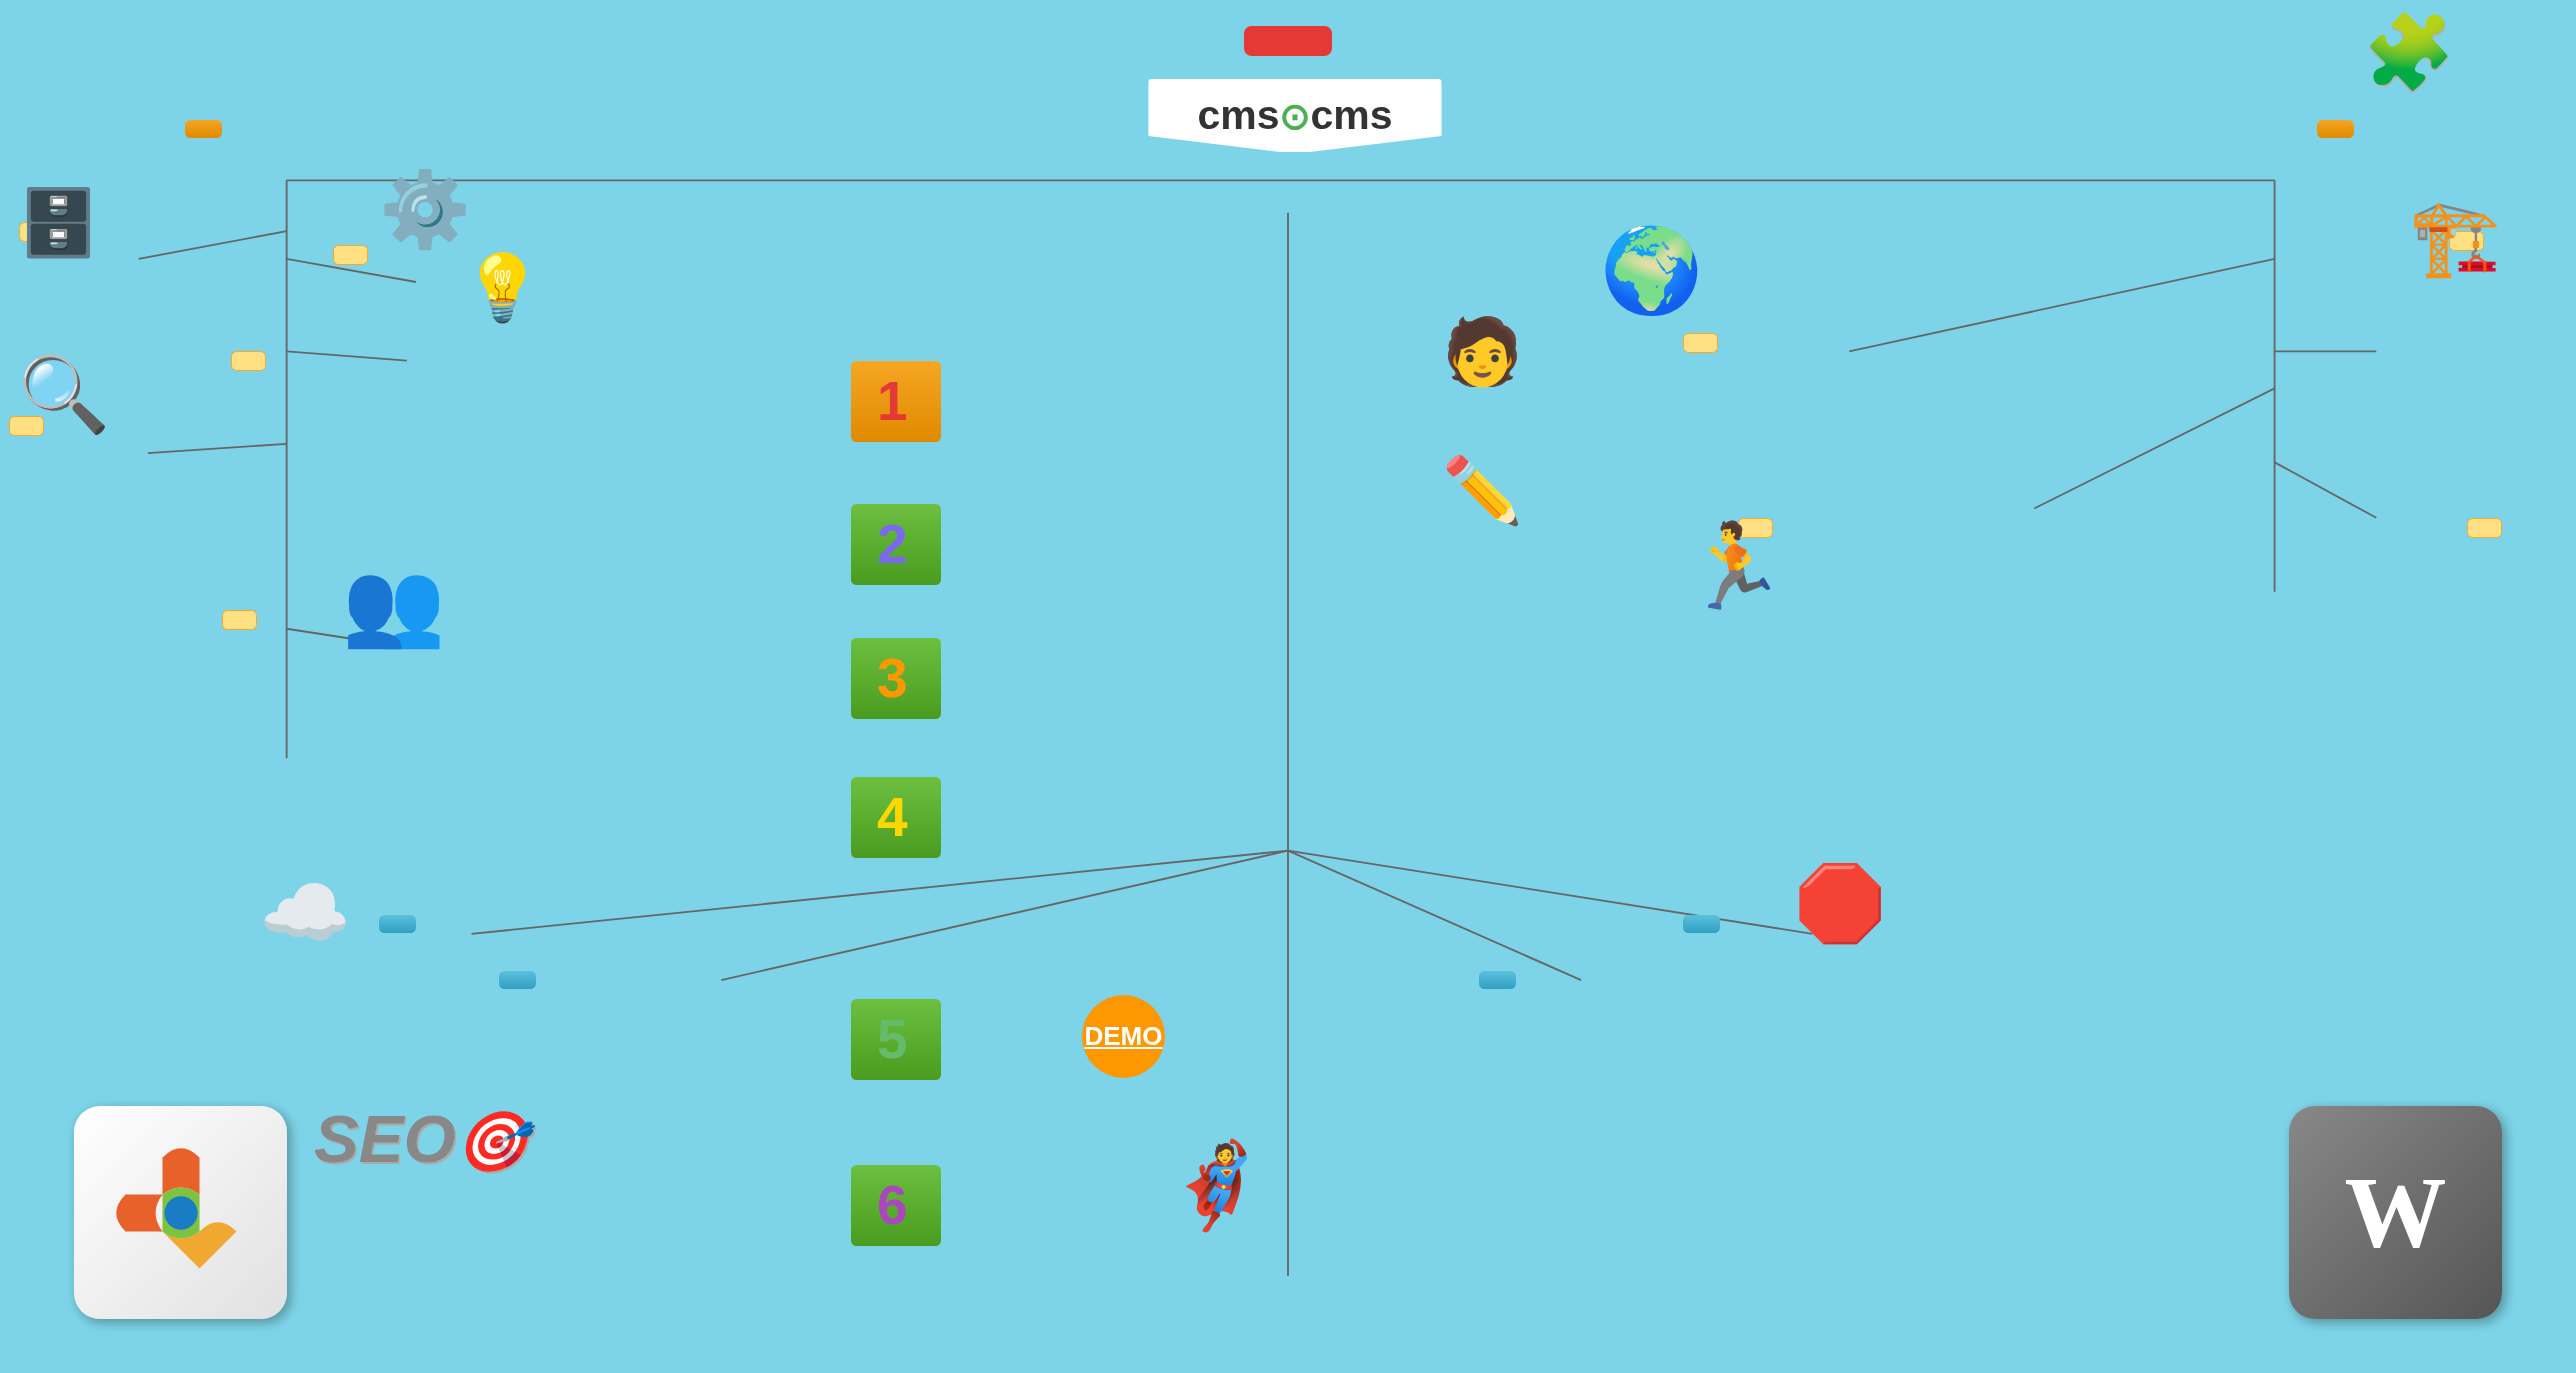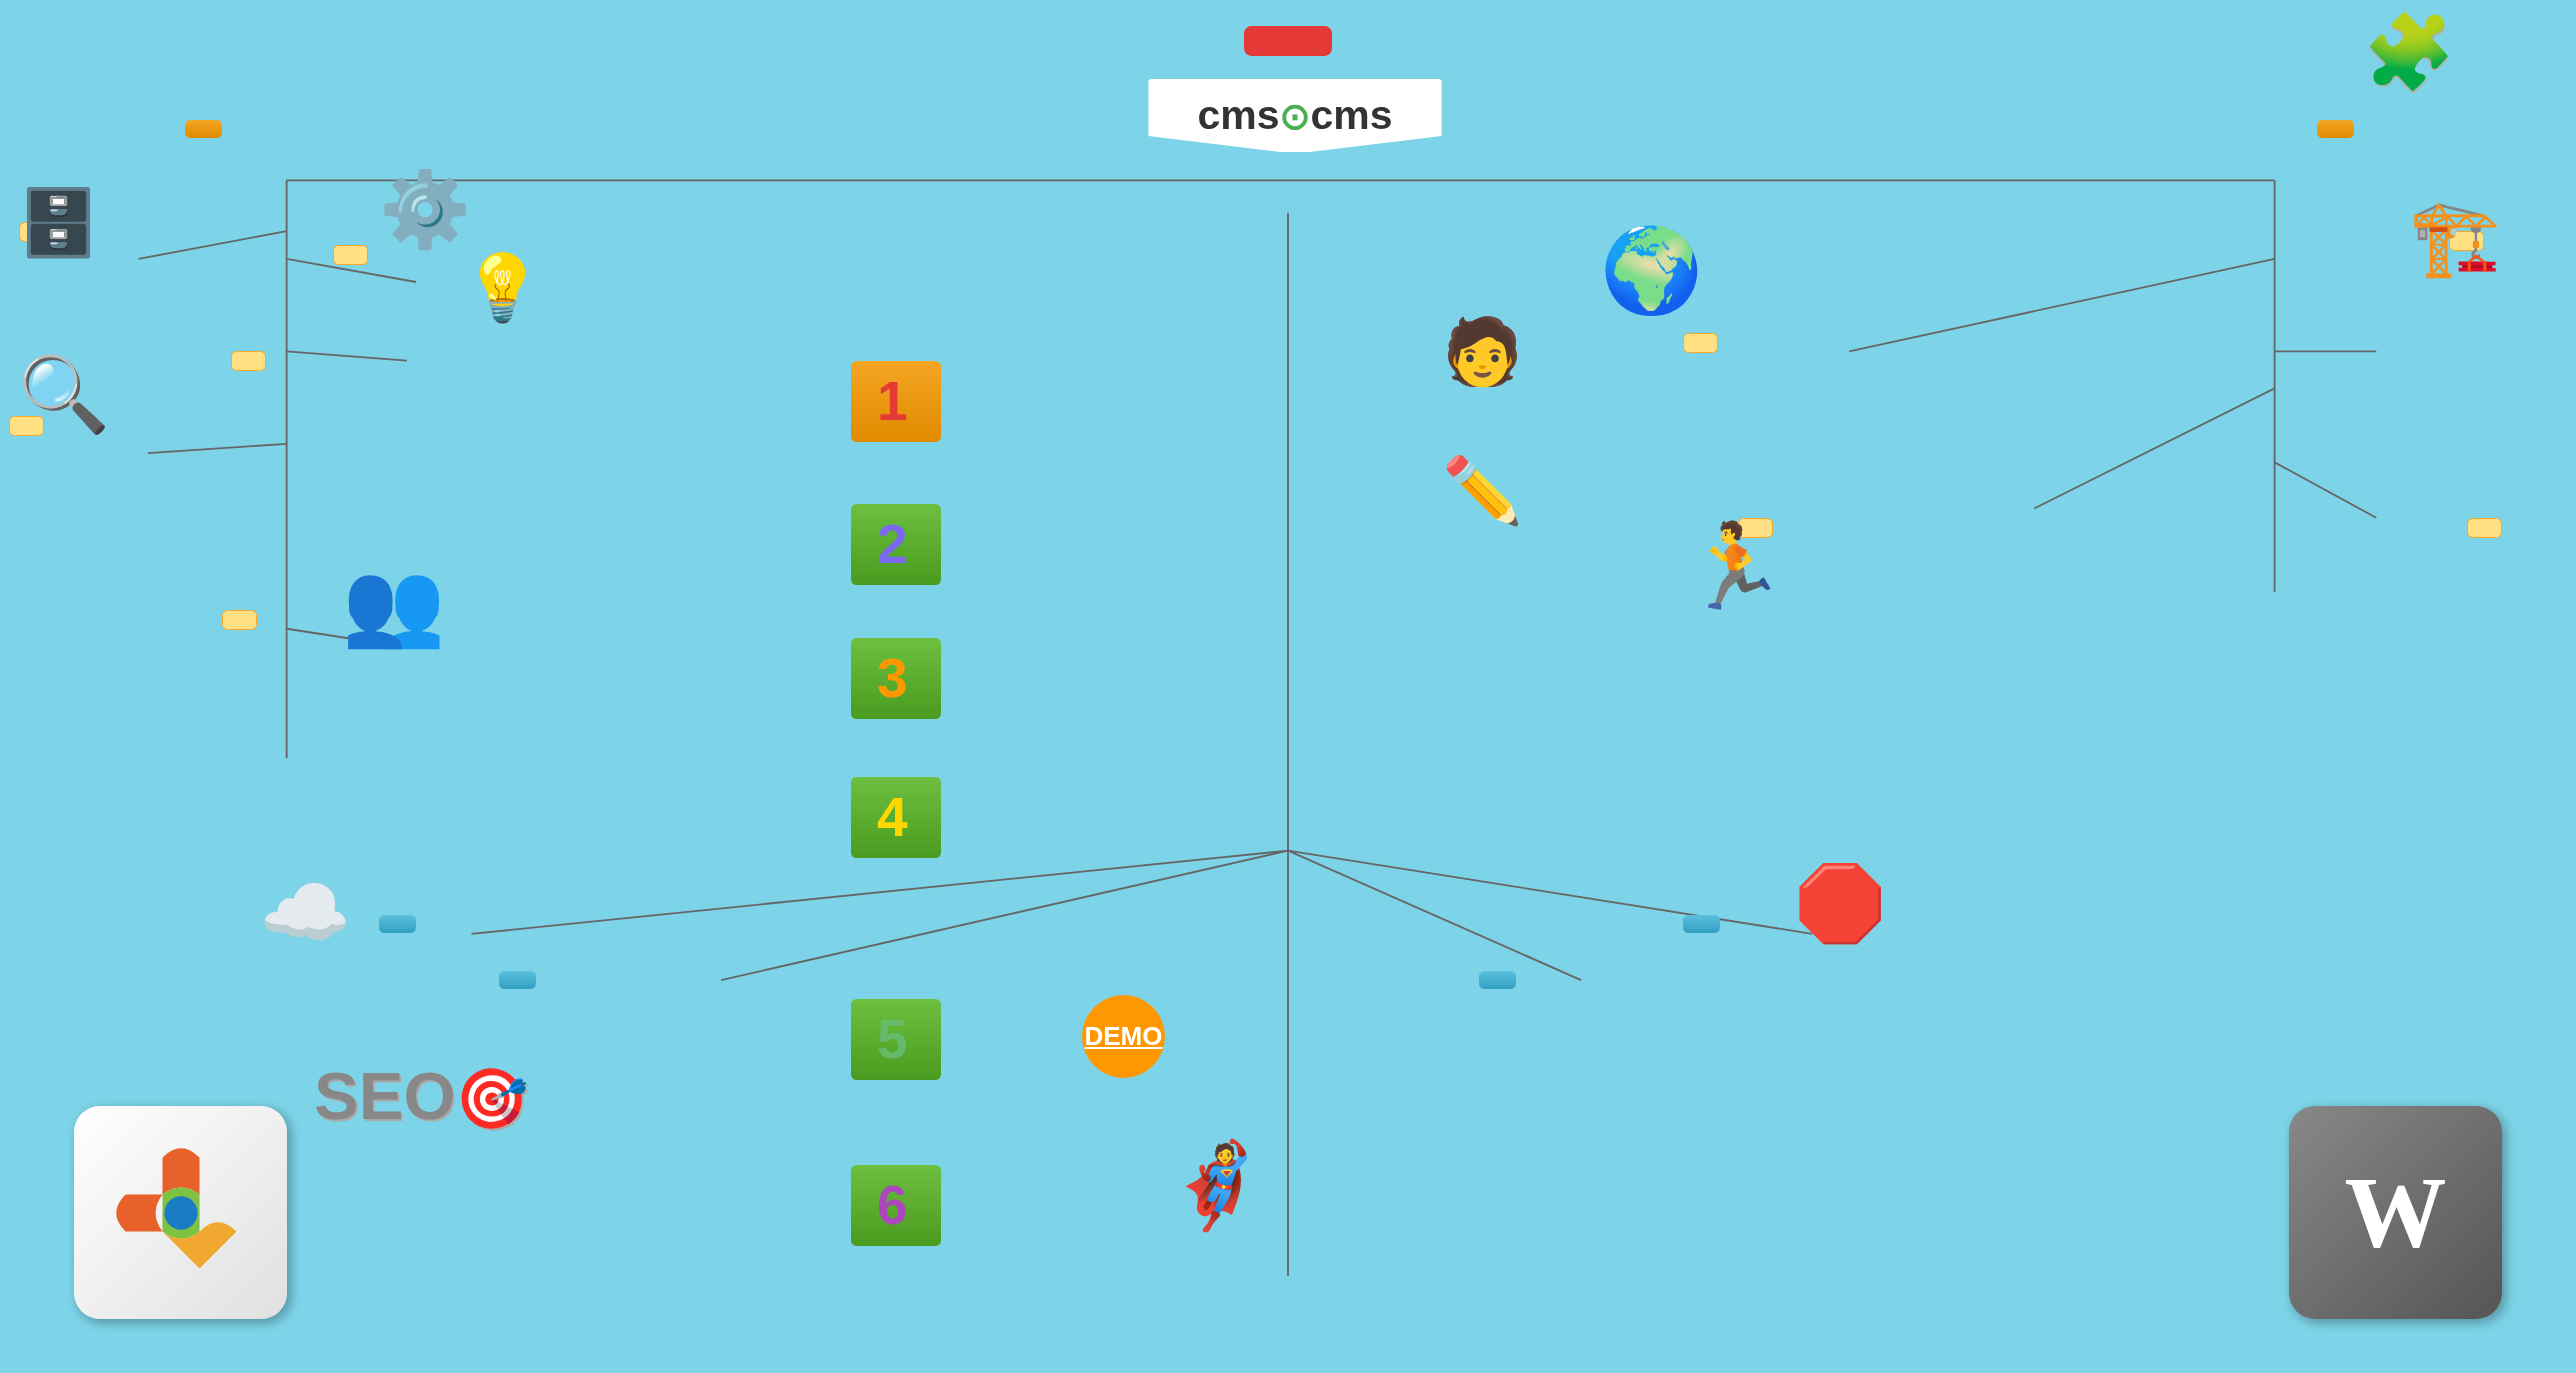--- a/index.html
+++ b/index.html
@@ -271,21 +271,21 @@
 <div style="position:absolute;top:9.2px;right:120px;font-size:74px;">🧩</div>
 
 <div style="position:absolute;top:194px;right:74px;font-size:74px;">🏗️</div>
 
 <div style="position:absolute;top:518px;left:1683px;font-size:83px;">🏃</div>
 
 <div style="position:absolute;top:860px;left:1794px;font-size:74px;">🛑</div>
 
 <div style="position:absolute;top:869px;left:259px;font-size:74px;">☁️</div>
 
-<div style="position:absolute;top:1057px;left:314px;font-size:67px;font-weight:900;color:#888;text-shadow:1.8px 1.8px 0px #aaa;">
+<div style="position:absolute;top:1100px;left:314px;font-size:67px;font-weight:900;color:#888;font-style:italic;text-shadow:1.8px 1.8px 0px #aaa;">
   SEO<span style="color:#e53935;font-size:59px;">🎯</span>
 </div>
 
 <div style="position:absolute;top:1137px;left:1165px;font-size:83px;">🦸</div>
 
 <div class="joomla-box">
   <div style="display:flex;align-items:center;justify-content:center;">
     <svg width="148" height="148" viewBox="0 0 160 160">
       <path d="M60 20 Q80 0 100 20 L100 60 Q80 45 60 60 Z" fill="#e8612a"></path>
       <path d="M20 60 Q0 80 20 100 L60 100 Q45 80 60 60 Z" fill="#e8612a"></path>

